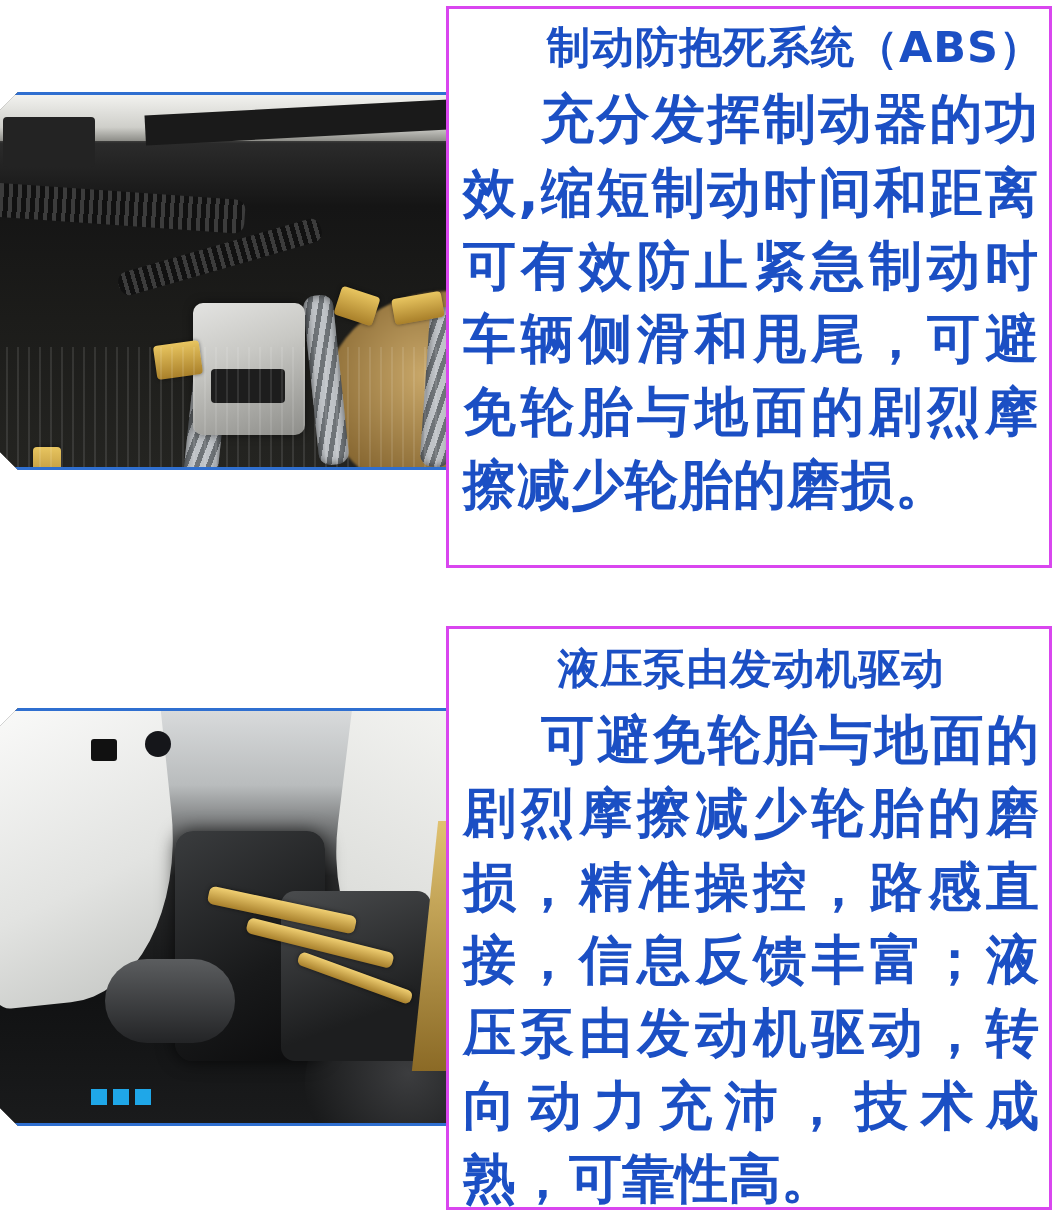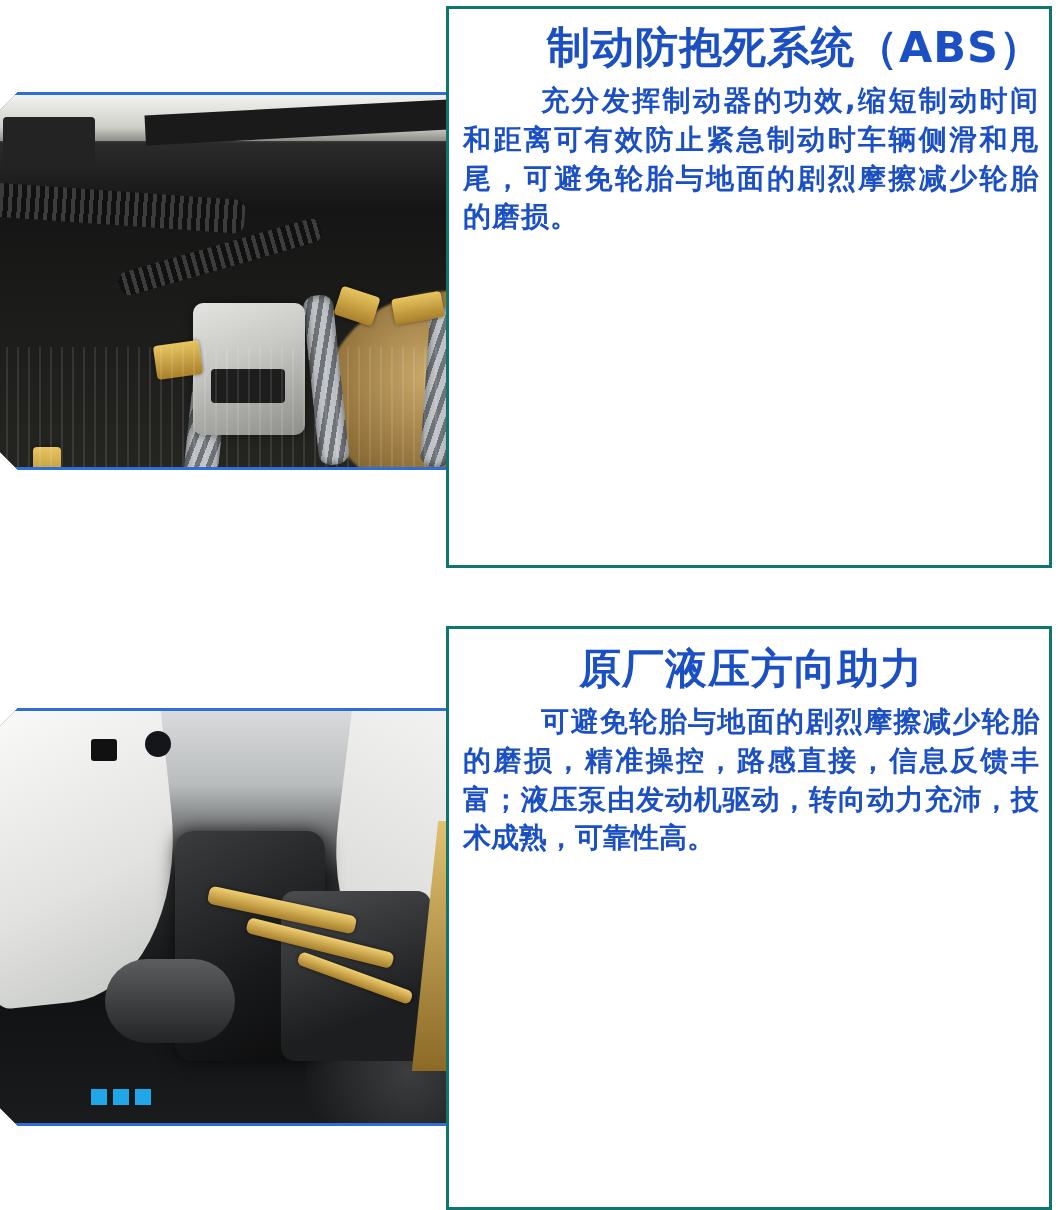--- a/index.html
+++ b/index.html
@@ -19,21 +19,21 @@
     position: absolute;
     left: 0;
     width: 1058px;
   }
   #section-abs { top: 0; height: 590px; }
   #section-steering { top: 620px; height: 590px; }
 
   
   .text-panel {
     position: absolute;
-    border: 3px solid #0f766e;
+    border: 3px solid #d946ef;
     background: #ffffff;
     box-sizing: border-box;
   }
   #panel-abs {
     left: 446px;
     top: 6px;
     width: 606px;
     height: 562px;
   }
   #panel-steering {
@@ -55,21 +55,21 @@
   }
   #panel-steering .panel-title {
     text-align: center;
     padding-top: 16px;
     font-size: 42px;
   }
 
   .panel-body {
     color: #1b4fc4;
     font-weight: bold;
-    font-size: 28px;
+    font-size: 53px;
     line-height: 1.38;
     padding: 4px 10px 0 14px;
     text-align: justify;
     text-justify: inter-ideograph;
     text-indent: 78px;
     word-break: break-all;
   }
   #panel-abs .panel-body { letter-spacing: 1px; }
 
   
@@ -290,17 +290,17 @@
       <div class="st-bracket"></div>
       <div class="dots">
         <span class="dot"></span>
         <span class="dot"></span>
         <span class="dot"></span>
       </div>
     </div>
   </div>
 
   <div class="text-panel" id="panel-steering">
-    <div class="panel-title">原厂液压方向助力</div>
+    <div class="panel-title">液压泵由发动机驱动</div>
     <div class="panel-body">可避免轮胎与地面的剧烈摩擦减少轮胎的磨损，精准操控，路感直接，信息反馈丰富；液压泵由发动机驱动，转向动力充沛，技术成熟，可靠性高。</div>
   </div>
 
 </div>
 
 </body></html>

